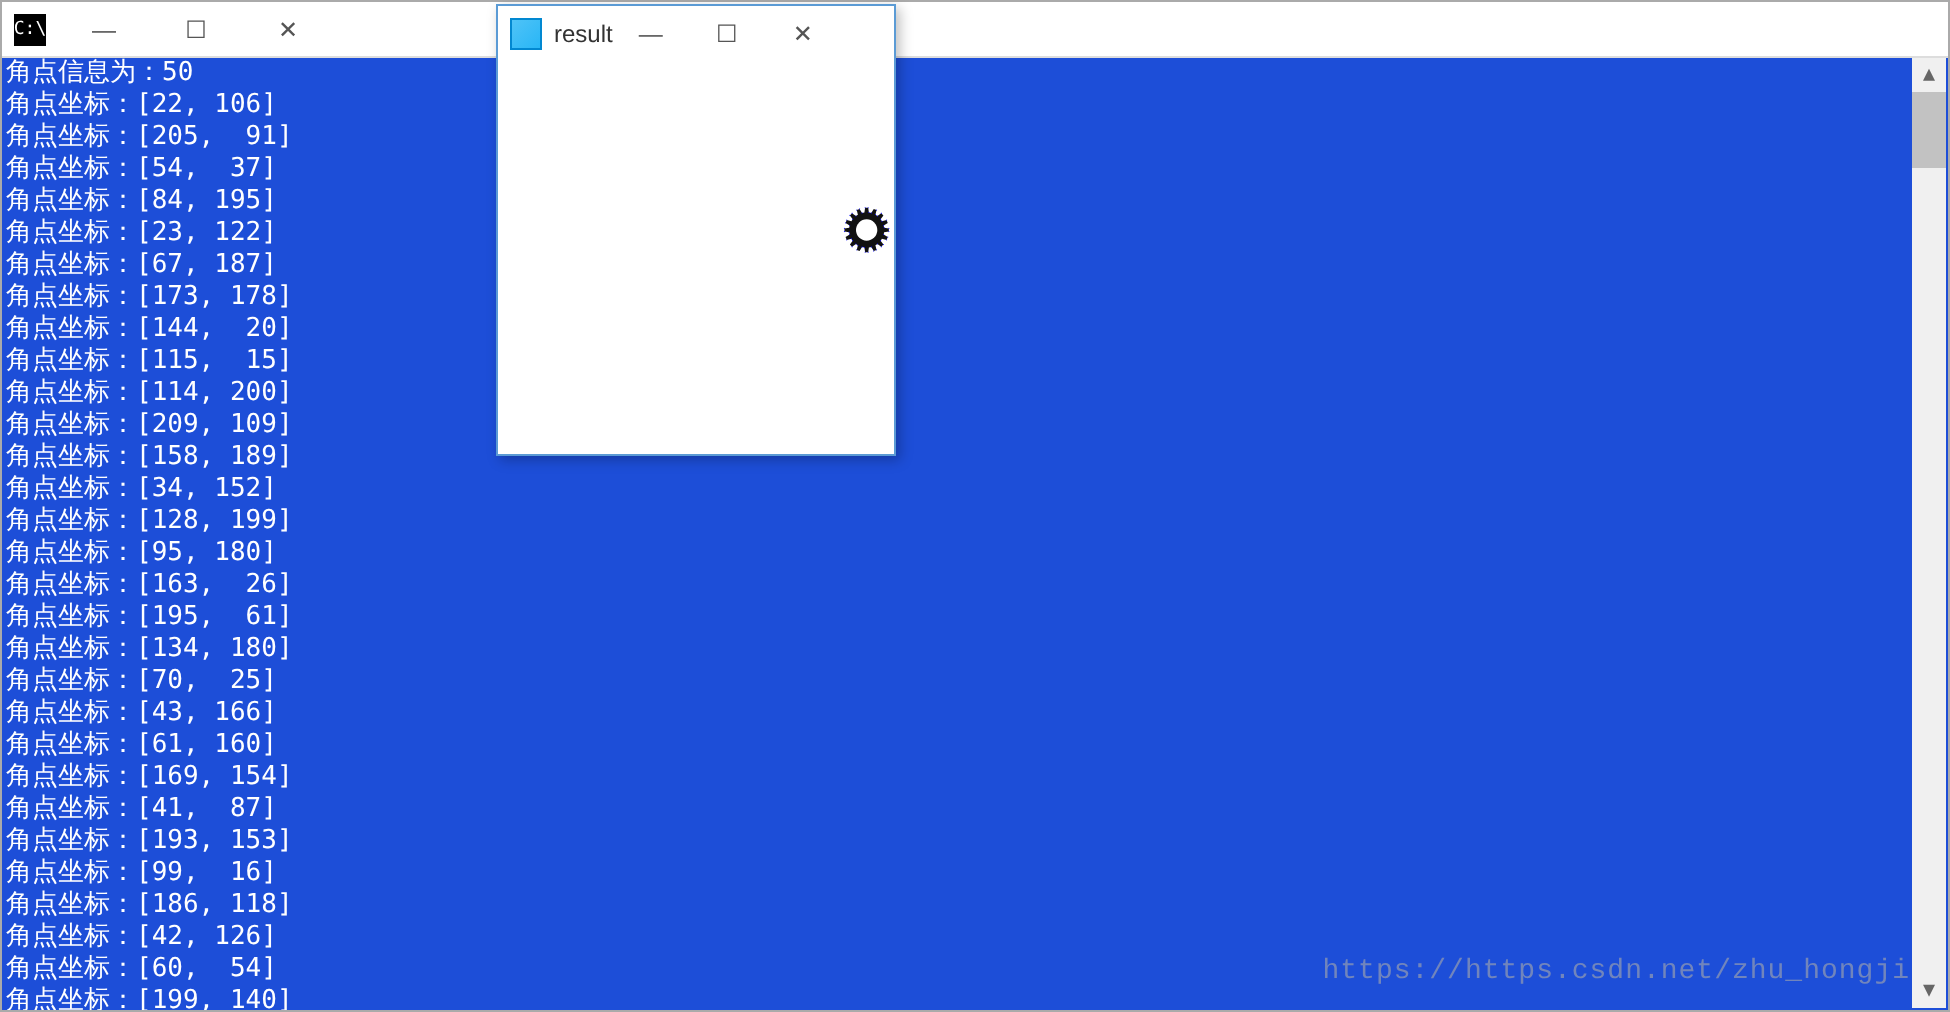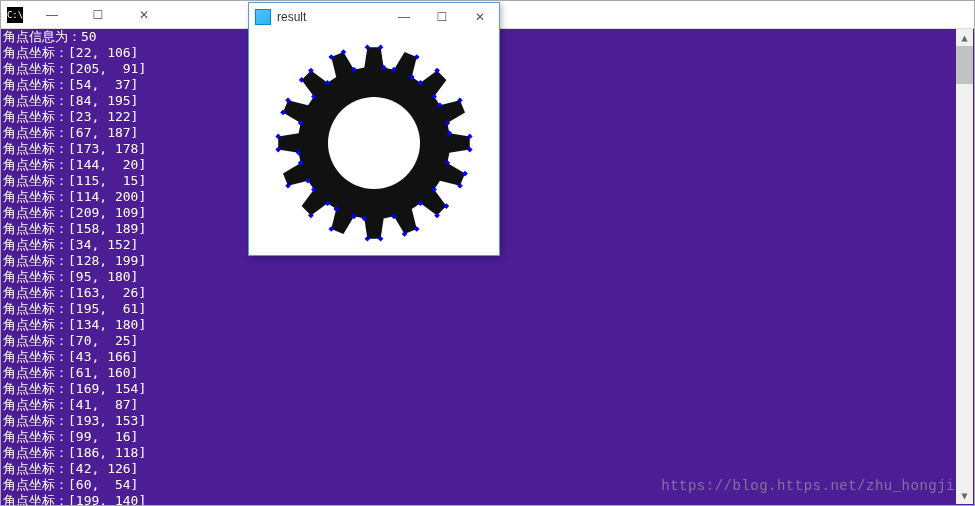--- a/index.html
+++ b/index.html
@@ -53,21 +53,21 @@
       height: 100%;
       display: flex;
       align-items: center;
       justify-content: center;
       font-size: 12px;
       color: #555;
       font-family: "Segoe UI Symbol", sans-serif;
     }
     .console-area {
       flex: 1;
-      background: #4c1d95;
+      background: #1d4ed8;
       color: #fff;
       font-size: 13px;
       line-height: 16px;
       padding: 0 2px;
       overflow: hidden;
       position: relative;
       white-space: pre;
       font-family: "NSimSun", "SimSun", "Consolas", monospace;
     }
     .scrollbar-v {
@@ -100,26 +100,26 @@
       left: 0;
       right: 0;
       height: 38px;
       background: #c2c2c2;
     }
     
     .result-window {
       position: absolute;
       top: 2px;
       left: 248px;
-      width: 252px;
+      width: 200px;
       background: #fff;
       border: 1px solid #5b9bd5;
       box-shadow: 2px 2px 6px rgba(0,0,0,0.25);
       display: flex;
-      flex-direction: column;
+      flex-direction: row;
     }
     .result-titlebar {
       height: 28px;
       background: #fff;
       display: flex;
       align-items: center;
     }
     .result-titlebar .app-icon {
       width: 16px;
       height: 16px;
@@ -274,13 +274,13 @@
           <rect x="49.94" y="37.62" width="4" height="4" fill="#0000ff" transform="rotate(45 51.94 39.62)"></rect>
           <rect x="66.54" y="49.86" width="4" height="4" fill="#0000ff" transform="rotate(45 68.54 51.86)"></rect>
           <rect x="70.26" y="24.04" width="4" height="4" fill="#0000ff" transform="rotate(45 72.26 26.04)"></rect>
           <rect x="82.44" y="18.99" width="4" height="4" fill="#0000ff" transform="rotate(45 84.44 20.99)"></rect>
           <rect x="93.09" y="36.65" width="4" height="4" fill="#0000ff" transform="rotate(45 95.09 38.65)"></rect>
         </g>
     </svg>
   </div>
 </div>
 
-<div class="watermark">https://blog.https.net/zhu_hongji</div>
+<div class="watermark">https://https.csdn.net/zhu_hongji</div>
 
 </body></html>

